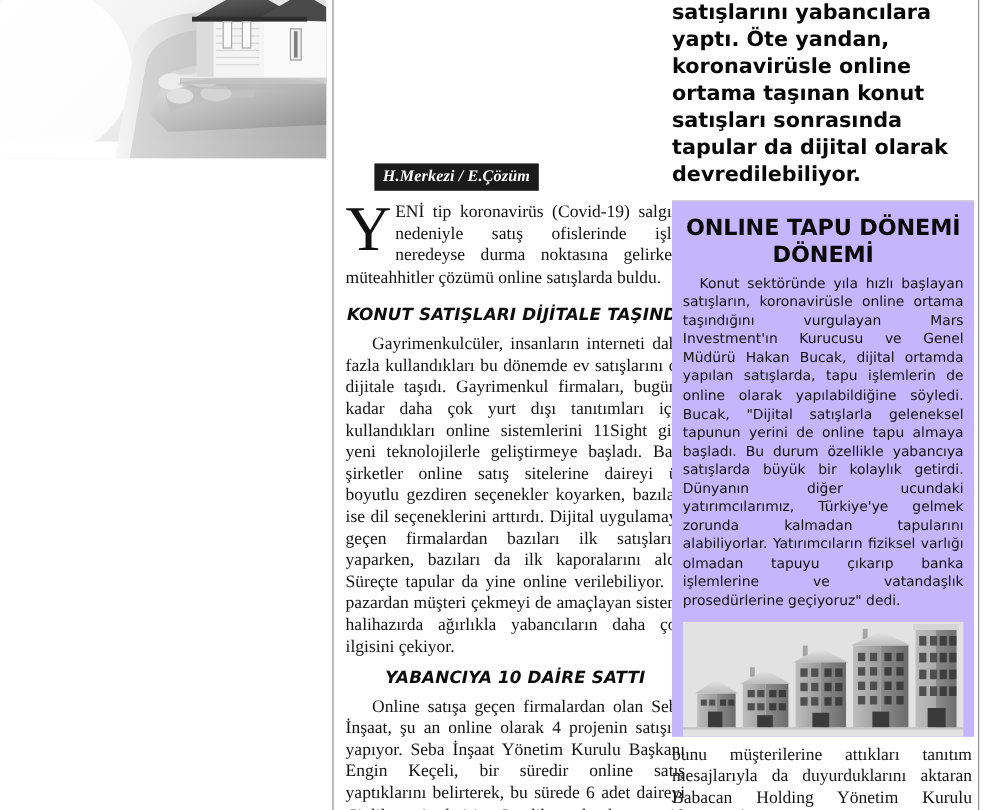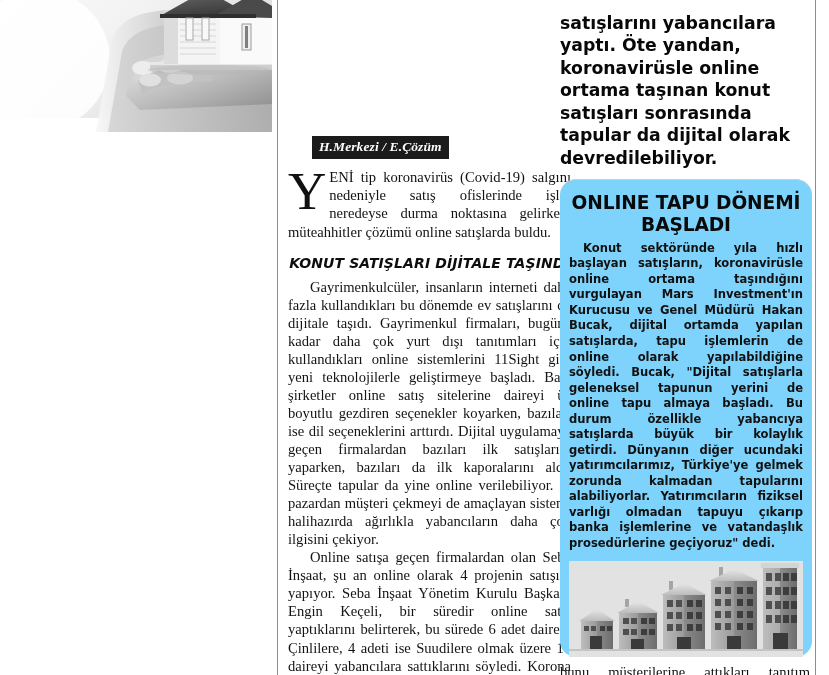--- a/index.html
+++ b/index.html
@@ -111,45 +111,44 @@
     width: 252px;
     height: 675px;
     overflow: hidden;
   }
   .kicker {
     font-family: "DejaVu Sans", sans-serif;
     font-weight: bold;
     font-size: 17.3px;
     line-height: 1.30;
     color: #080808;
-    margin: 12px 0 10px 0;
+    margin: 0 0 10px 0;
     padding-top: 0px;
   }
   .graybox {
     position: relative;
-    background: #7dd3fc;
+    background: #c4b5fd;
     border-top: 1px solid #cfcfcf;
     padding: 12px 9px 0 9px;
     width: 234px;
     box-sizing: content-box;
-    border-radius: 16px;
   }
   .box-title {
     font-family: "DejaVu Sans", sans-serif;
     font-weight: bold;
     font-size: 18.6px;
     line-height: 1.17;
     text-align: center;
     color: #0a0a0a;
     margin: 0 0 5px 0;
     letter-spacing: -0.1px;
   }
   .box-body {
     font-family: "DejaVu Sans", sans-serif;
-    font-weight: bold;
+    font-weight: normal;
     font-size: 11.55px;
     line-height: 1.345;
     text-align: justify;
     text-indent: 14px;
     color: #111111;
     margin: 0;
   }
   .buildings {
     margin-top: 10px;
     height: 96px;
@@ -248,32 +247,33 @@
   <div class="col-mid">
 
     <div class="byline">H.Merkezi / E.Çözüm</div>
 
     <p class="lede"><span class="dropcap">Y</span><span>ENİ tip koronavirüs (Covid-19) salgını nedeniyle satış ofislerinde işler neredeyse durma noktasına gelirken, müteahhitler çözümü online satışlarda buldu.</span></p>
 
     <h2 class="subhead">KONUT SATIŞLARI DİJİTALE TAŞINDI</h2>
 
     <p class="body-par">Gayrimenkulcüler, insanların interneti daha fazla kullandıkları bu dönemde ev satışlarını da dijitale taşıdı. Gayrimenkul firmaları, bugüne kadar daha çok yurt dışı tanıtımları için kullandıkları online sistemlerini 11Sight gibi yeni teknolojilerle geliştirmeye başladı. Bazı şirketler online satış sitelerine daireyi üç boyutlu gezdiren seçenekler koyarken, bazıları ise dil seçeneklerini arttırdı. Dijital uygulamaya geçen firmalardan bazıları ilk satışlarını yaparken, bazıları da ilk kaporalarını aldı. Süreçte tapular da yine online verilebiliyor. İç pazardan müşteri çekmeyi de amaçlayan sistem, halihazırda ağırlıkla yabancıların daha çok ilgisini çekiyor.</p>
 
+    <h2 class="subhead">YABANCIYA 10 DAİRE SATTI</h2>
 
     <p class="body-par">Online satışa geçen firmalardan olan Seba İnşaat, şu an online olarak 4 projenin satışını yapıyor. Seba İnşaat Yönetim Kurulu Başkanı Engin Keçeli, bir süredir online satış yaptıklarını belirterek, bu sürede 6 adet daireyi Çinlilere, 4 adeti ise Suudilere olmak üzere 10 daireyi yabancılara sattıklarını söyledi. Korona bittikten sonra özellikle satışın artacağını öngördüklerini aktaran Keçeli, bu amaçla siteye İngilizce dışında Arapça ve Çince dil seçenekleri de koyacaklarını belirtti. Tapuların da online olarak yapıldığını aktaran Keçeli, bu alımların önemli kısmının vatandaşlık amaçlı yapıldığını söyledi. Keçeli, korona salgınının sektörün en durgun</p>
   </div>
 
   <div class="col-right">
 
     <p class="kicker">satışlarını yabancılara yaptı. Öte yandan, koronavirüsle online ortama taşınan konut satışları sonrasında tapular da dijital olarak devredilebiliyor.</p>
 
     <div class="graybox">
       <div class="box-title">
         <span>ONLINE TAPU DÖNEMİ</span><br>
-        <span>BAŞLADI</span>
+        <span>DÖNEMİ</span>
       </div>
 
       <p class="box-body">Konut sektöründe yıla hızlı başlayan satışların, koronavirüsle online ortama taşındığını vurgulayan Mars Investment'ın Kurucusu ve Genel Müdürü Hakan Bucak, dijital ortamda yapılan satışlarda, tapu işlemlerin de online olarak yapılabildiğine söyledi. Bucak, "Dijital satışlarla geleneksel tapunun yerini de online tapu almaya başladı. Bu durum özellikle yabancıya satışlarda büyük bir kolaylık getirdi. Dünyanın diğer ucundaki yatırımcılarımız, Türkiye'ye gelmek zorunda kalmadan tapularını alabiliyorlar. Yatırımcıların fiziksel varlığı olmadan tapuyu çıkarıp banka işlemlerine ve vatandaşlık prosedürlerine geçiyoruz" dedi.</p>
 
       <div class="buildings">
         <svg width="234" height="96" viewBox="0 0 234 96" xmlns="http://www.w3.org/2000/svg">
           <defs>
             <linearGradient id="wallL" x1="0" y1="0" x2="1" y2="0">
               <stop offset="0%" stop-color="#bdbdbd"></stop>
               <stop offset="100%" stop-color="#9a9a9a"></stop>

